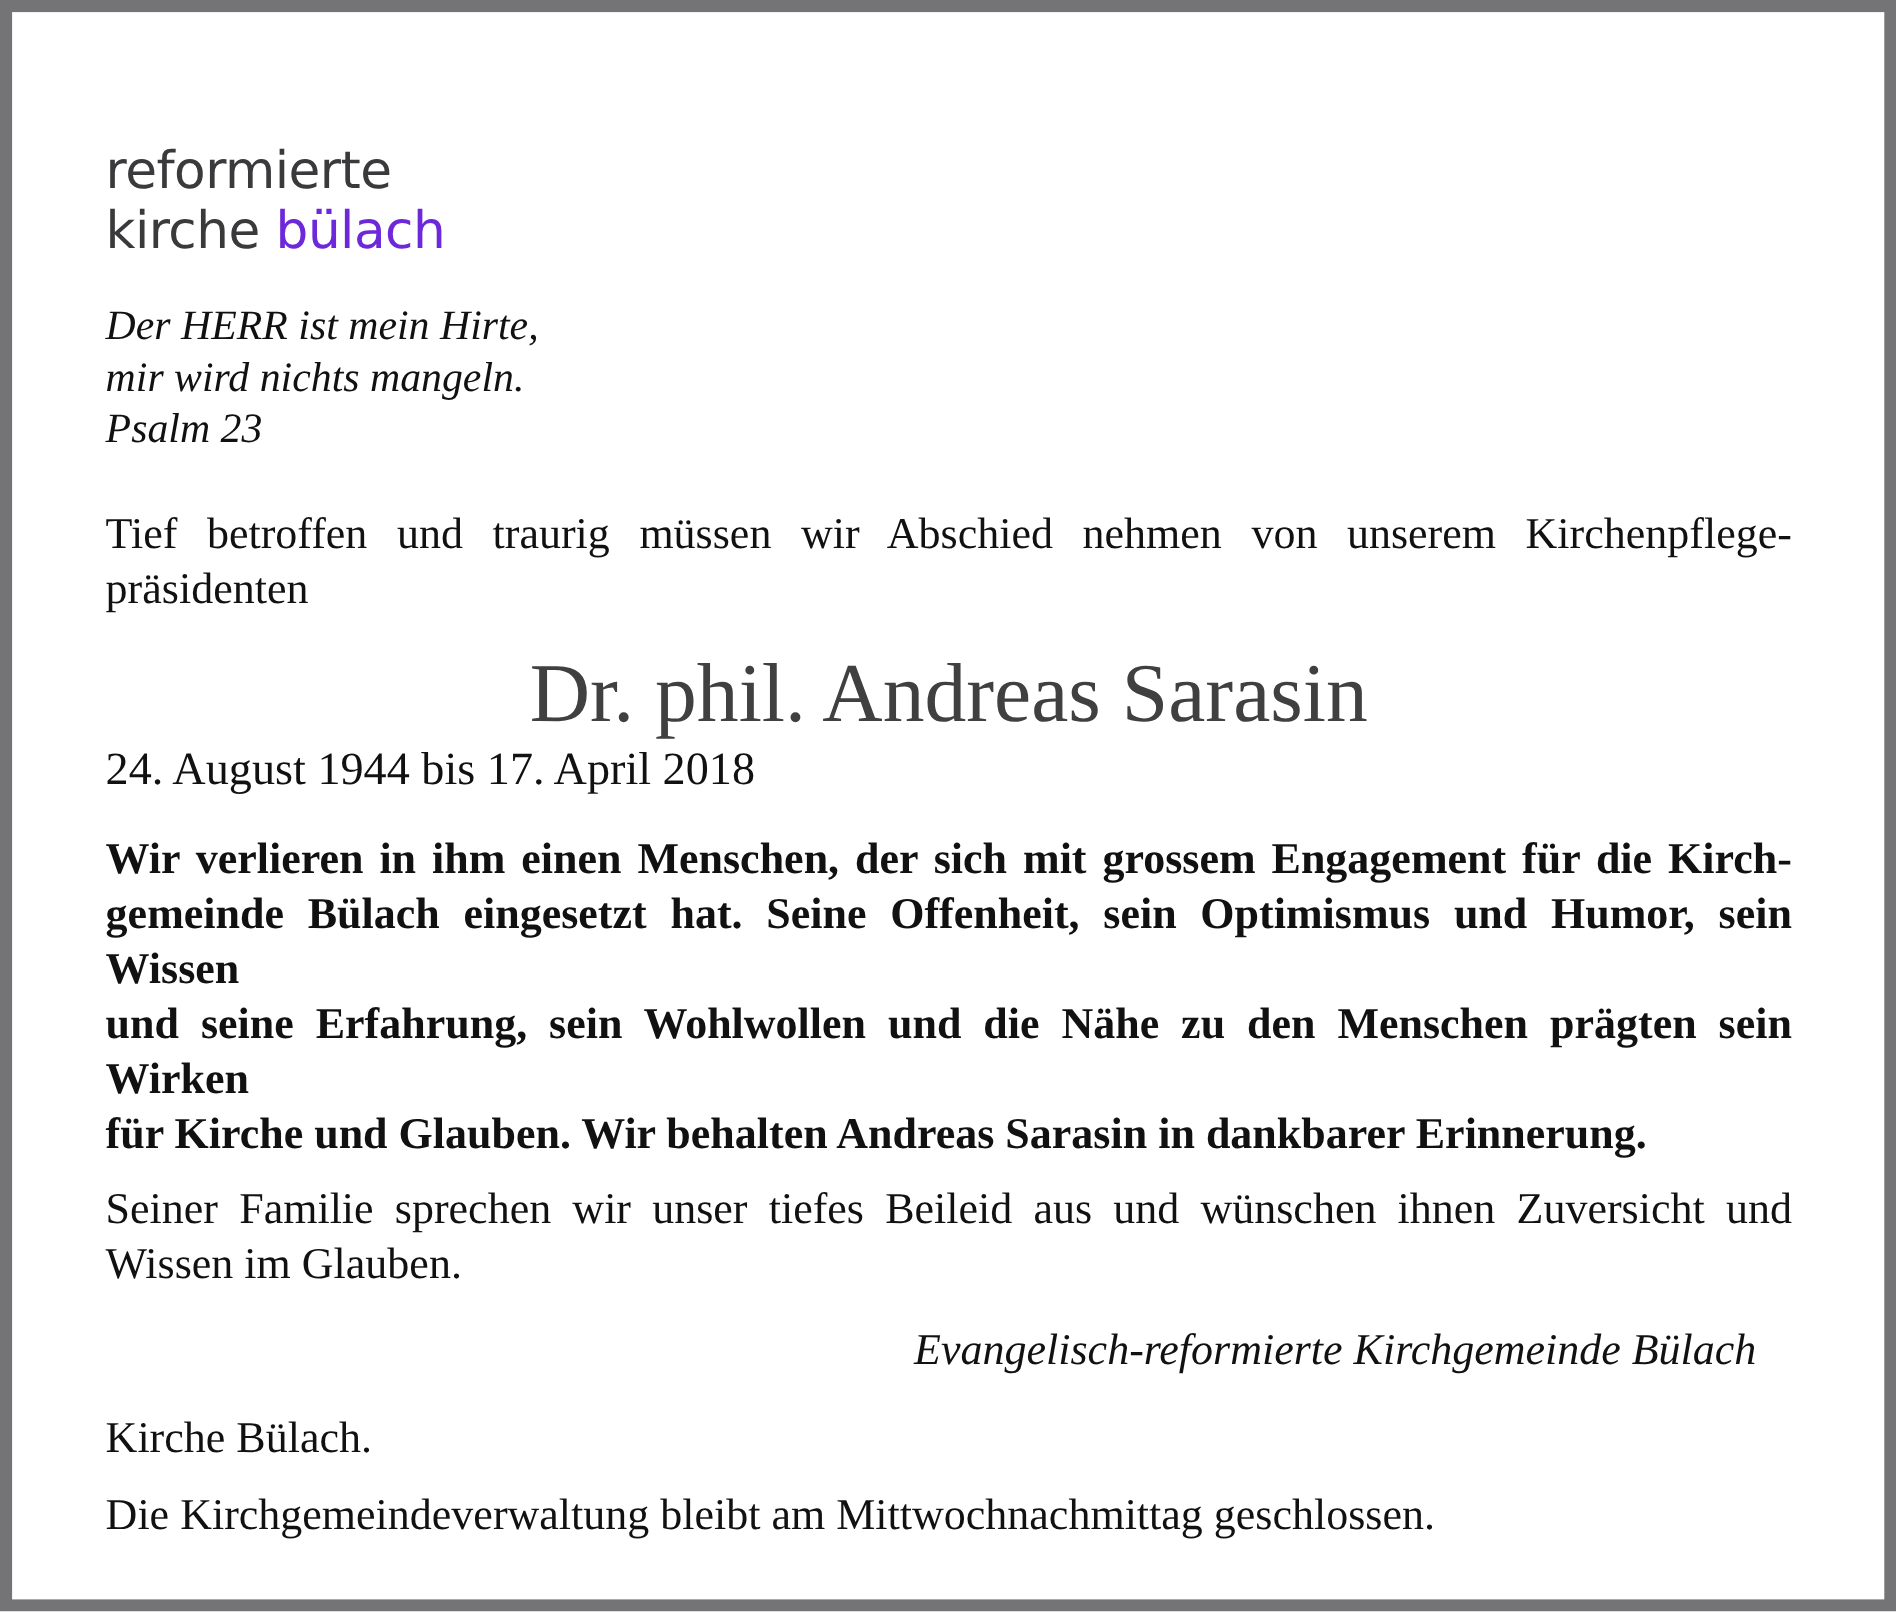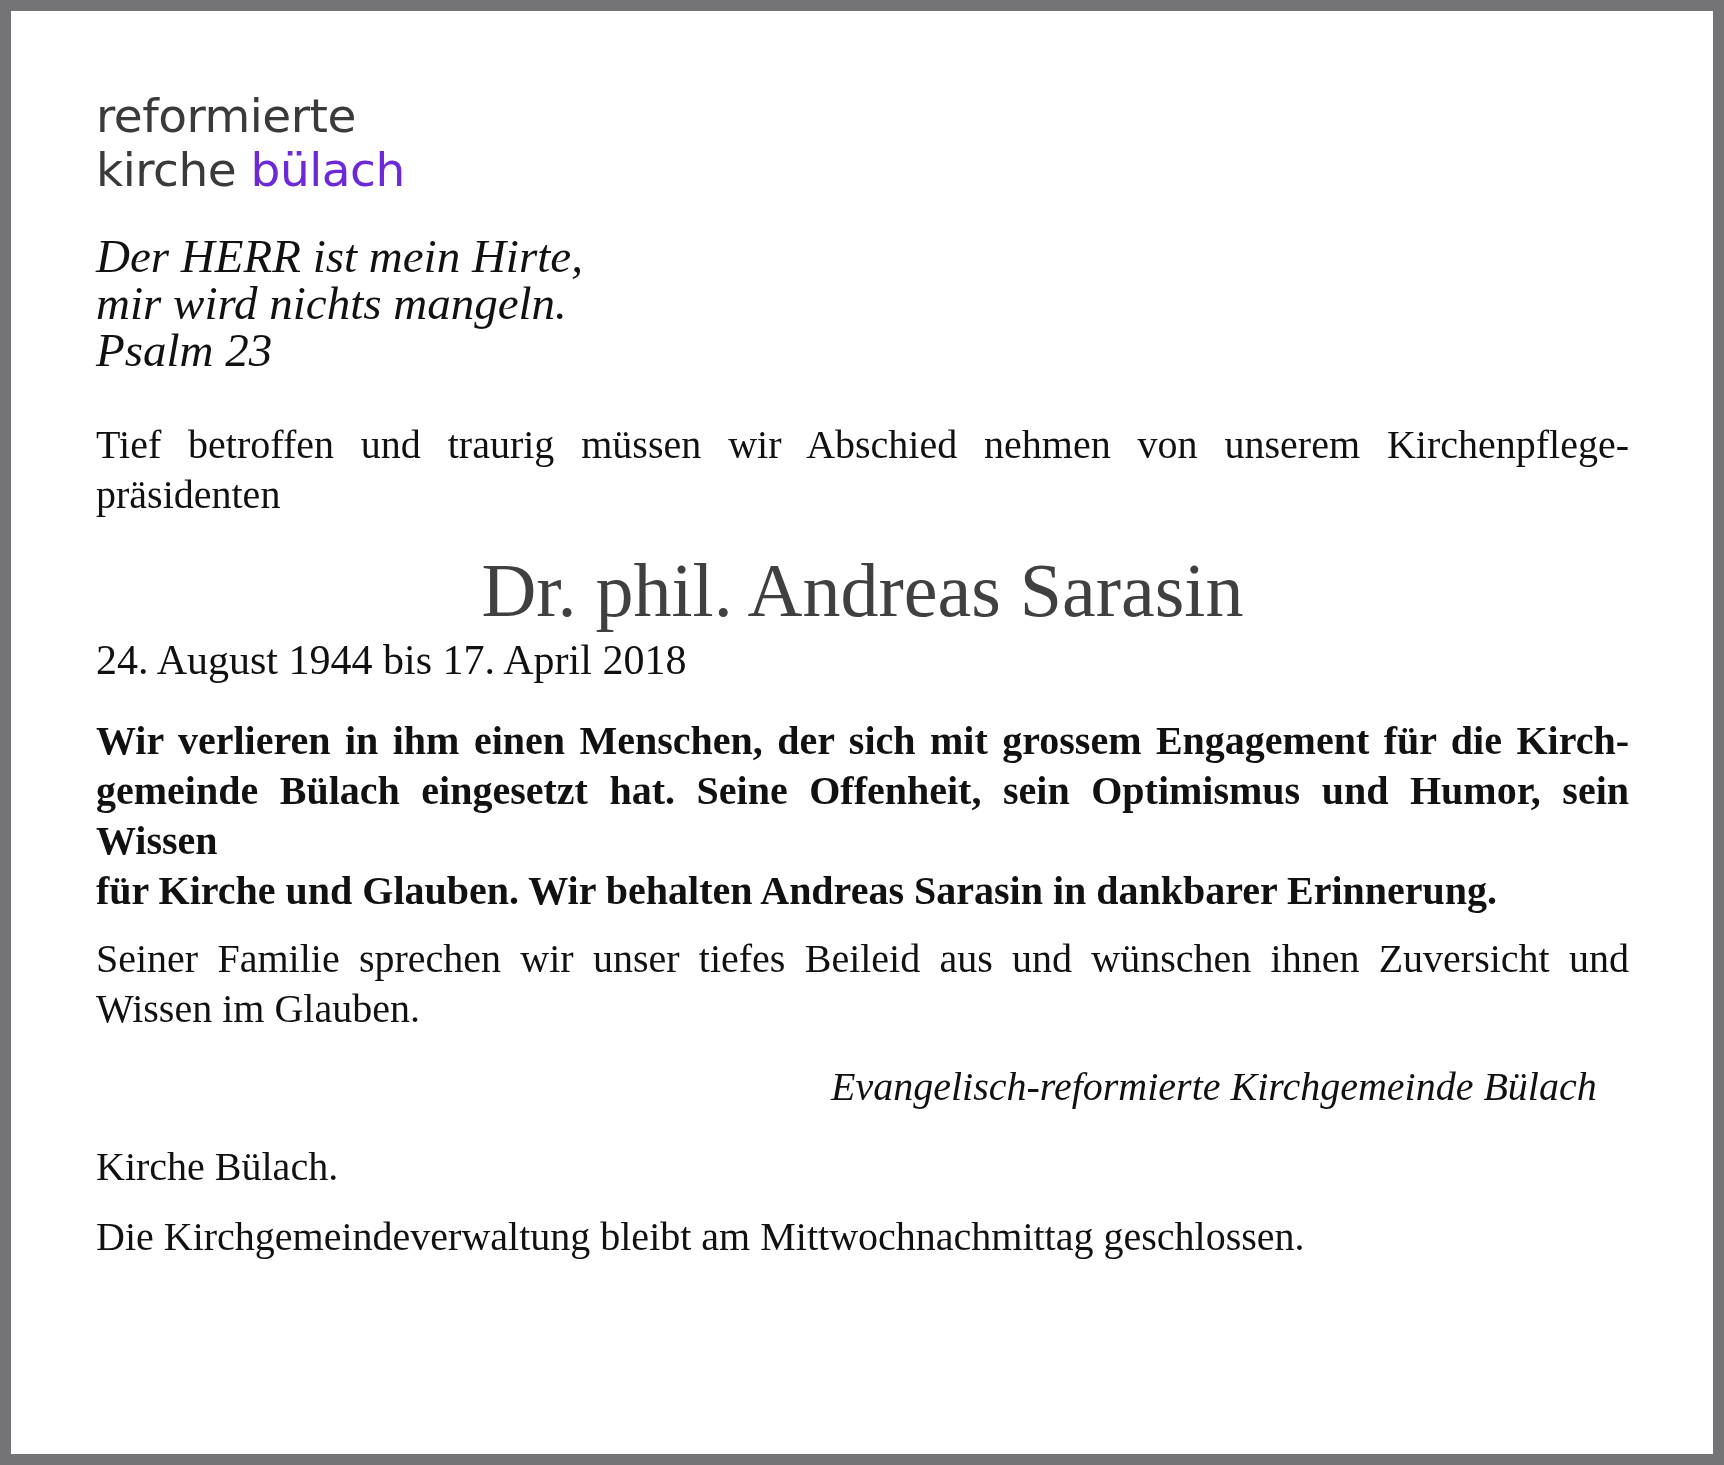--- a/index.html
+++ b/index.html
@@ -12,39 +12,39 @@
     width: 1724px;
     height: 1465px;
     border: 11px solid #747476;
     background: #ffffff;
     overflow: hidden;
   }
   .content {
     box-sizing: border-box;
     width: 100%;
     height: 100%;
-    padding: 78px 84px 70px 85px;
+    padding: 118px 84px 70px 85px;
     color: #111111;
     font-family: "Liberation Serif", serif;
   }
   
   .logo {
     font-family: "DejaVu Sans", sans-serif;
     font-size: 47px;
     line-height: 54px;
     letter-spacing: -0.5px;
     color: #3a3a3c;
     font-weight: 500;
   }
   .logo .dark { color: #6d28d9; }
   
   .quote {
     margin-top: 36px;
     font-style: italic;
-    font-size: 47px;
+    font-size: 38px;
     line-height: 47px;
   }
   
   .line {
     font-size: 40px;
     line-height: 50px;
   }
   .jline {
     text-align: justify;
     text-align-last: justify;
@@ -99,20 +99,21 @@
       <div class="line jline">Tief betroffen und traurig müssen wir Abschied nehmen von unserem Kirchenpflege-</div>
       <div class="line lline">präsidenten</div>
     </div>
 
     <div class="title">Dr. phil. Andreas Sarasin</div>
     <div class="dates">24. August 1944 bis 17. April 2018</div>
 
     <div class="tribute">
       <div class="line jline">Wir verlieren in ihm einen Menschen, der sich mit grossem Engagement für die Kirch-</div>
       <div class="line jline">gemeinde Bülach eingesetzt hat. Seine Offenheit, sein Optimismus und Humor, sein Wissen</div>
+      <div class="line jline">und seine Erfahrung, sein Wohlwollen und die Nähe zu den Menschen prägten sein Wirken</div>
       <div class="line lline">für Kirche und Glauben. Wir behalten Andreas Sarasin in dankbarer Erinnerung.</div>
     </div>
 
     <div class="condolence">
       <div class="line jline">Seiner Familie sprechen wir unser tiefes Beileid aus und wünschen ihnen Zuversicht und</div>
       <div class="line lline">Wissen im Glauben.</div>
     </div>
 
     <div class="signature">
       <div>Evangelisch-reformierte Kirchgemeinde Bülach</div>

